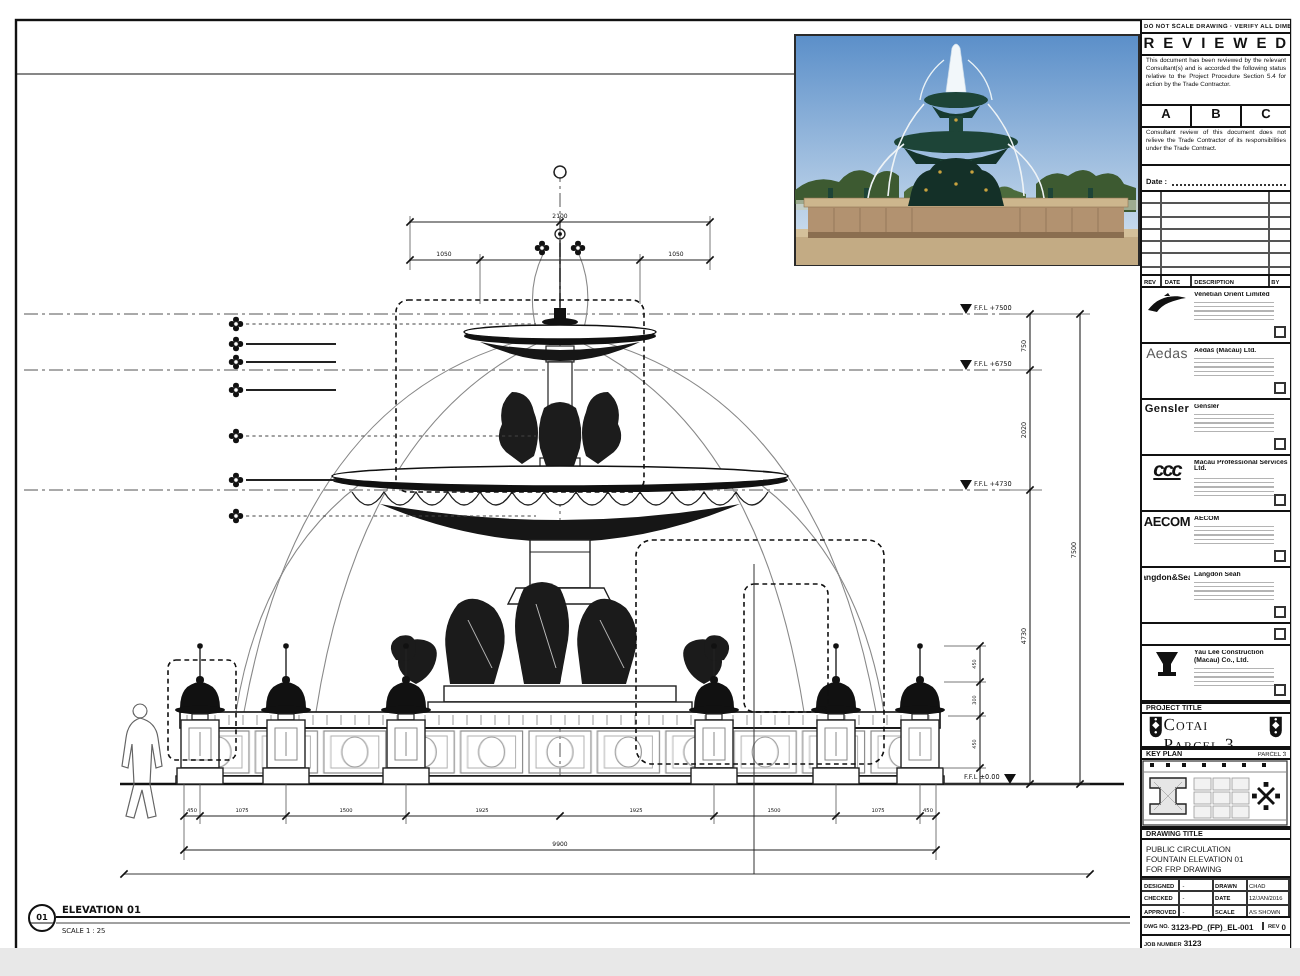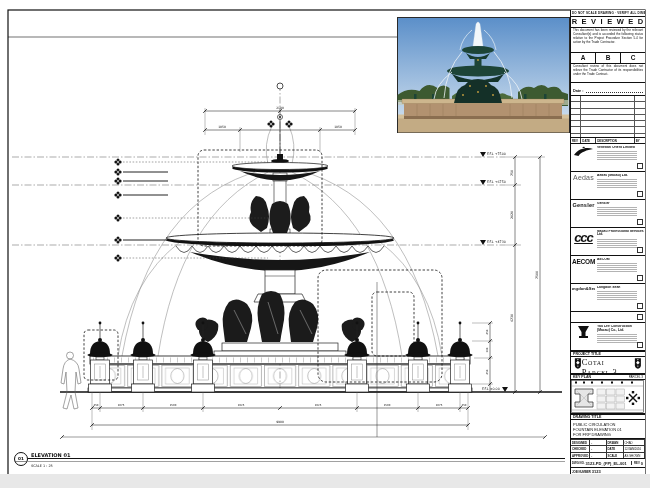--- a/index.html
+++ b/index.html
@@ -26,21 +26,21 @@
   .revhdr{height:6px;display:flex;font-size:2.9px;font-weight:bold;line-height:6px;}
   .revhdr span{border-right:.5px solid #333;padding-left:1px;box-sizing:border-box;}
   .consultant{height:28px;display:flex;padding:1.5px 1px 1px 1px;box-sizing:border-box;}
   .logo-cell{width:23px;flex:none;display:flex;align-items:flex-start;justify-content:center;overflow:hidden;}
   .info-cell{flex:1;padding-left:2px;overflow:hidden;}
   .c-name{font-size:3.4px;font-weight:bold;line-height:1.15;}
   .addr-bars{margin-top:1.5px;width:86%;height:9px;background:repeating-linear-gradient(to bottom,#9a9a9a 0,#9a9a9a .6px,transparent .6px,transparent 2.1px);opacity:.75;}
   .chk{position:absolute;right:2px;bottom:2px;width:3.6px;height:3.6px;border:.6px solid #333;background:#fff;}
   .lg-aedas{font-size:7px;color:#5a5a5a;font-weight:500;letter-spacing:.2px;}
   .lg-gensler{font-size:5.6px;font-weight:bold;letter-spacing:.2px;}
-  .lg-ccc{font-size:13px;font-weight:bold;font-style:italic;letter-spacing:-1px;text-decoration:underline;}
+  .lg-ccc{font-size:10px;font-weight:bold;font-style:italic;letter-spacing:-1px;text-decoration:underline;}
   .lg-aecom{font-size:6.5px;font-weight:bold;letter-spacing:-.2px;}
   .lg-ls{font-size:4.2px;font-weight:bold;}
   .emptybox{height:11px;}
   .contractor{height:28px;display:flex;padding:2px 1px;box-sizing:border-box;}
   .bar{height:6px;line-height:5.5px;font-size:3.6px;font-weight:bold;padding-left:2px;background:#fff;border-top:.8px solid #111;}
   .ptitle{height:17px;display:flex;align-items:flex-start;justify-content:space-between;padding:0 3px;}
   .ptitle .pt-text{font-family:"Liberation Serif","DejaVu Serif",serif;font-variant:small-caps;font-size:8.5px;letter-spacing:.6px;}
   .kpbar{display:flex;justify-content:space-between;padding-right:2px;}
   .kplan{height:34px;padding:0;}
   .dtitle{height:19px;font-size:4px;line-height:1.3;padding:1.5px 2px;font-weight:500;}

